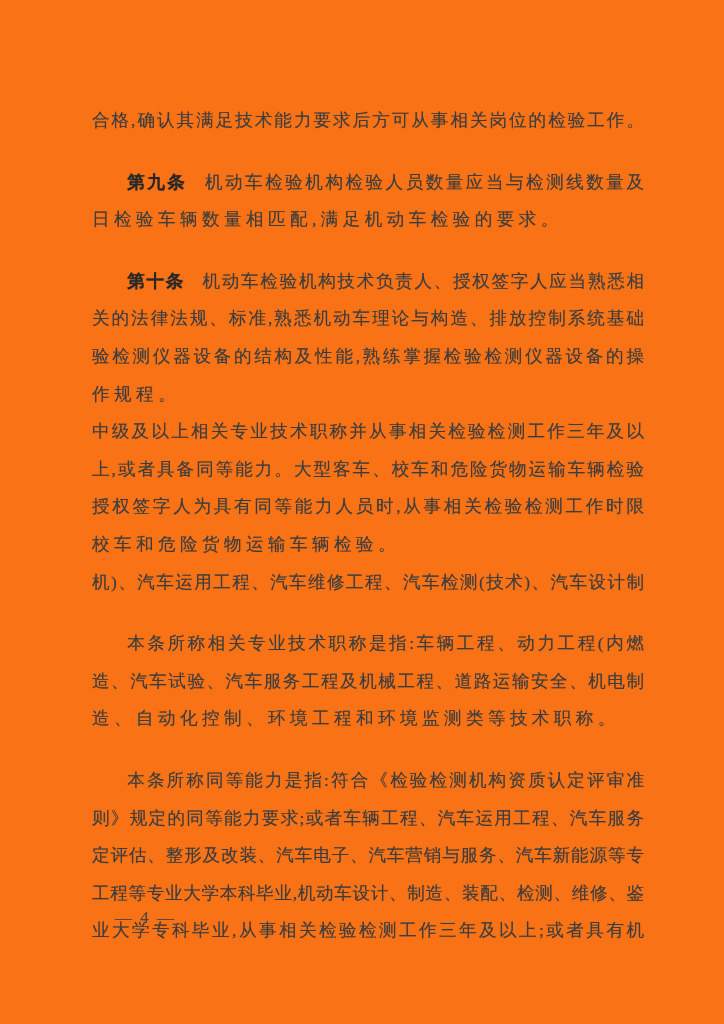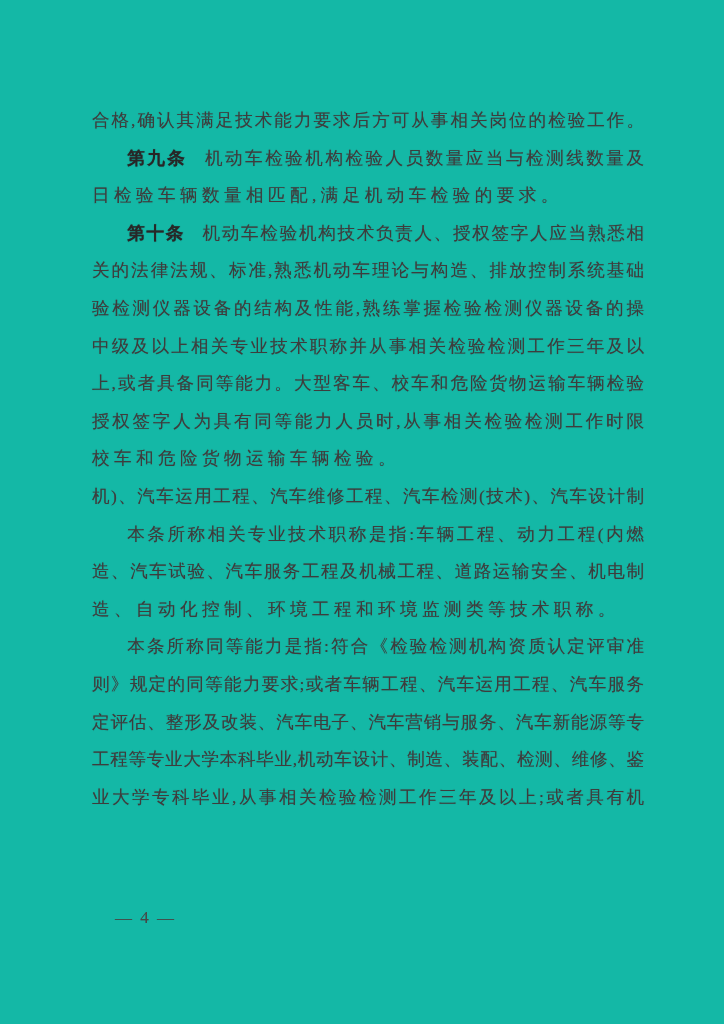--- a/index.html
+++ b/index.html
@@ -4,40 +4,40 @@
 <style>
   html, body { margin: 0; padding: 0; }
   body {
     width: 724px; height: 1024px;
     background: #ffffff;
     font-family: "Liberation Serif", "DejaVu Serif", serif;
   }
   .page {
     position: relative;
     width: 724px; height: 1024px;
-    background: #14b8a6;
+    background: #f97316;
     overflow: hidden;
     color: #3d3d3d;
   }
   .doc-body {
     position: absolute;
     left: 92px; top: 102px;
     width: 552px;
     font-size: 17.6px;
     line-height: 37.6px;
     text-shadow: 0 0 0.7px rgba(70,70,70,0.55);
   }
   .line {
     height: 37.6px;
     text-align: justify;
     text-align-last: justify;
     text-justify: inter-character;
     white-space: nowrap;
   }
-  .line.ind { text-indent: 2em; }
+  .line.ind { text-indent: 2em; margin-top: 24px; }
   .line.last {
     text-align: right;
     text-align-last: left;
     letter-spacing: 4.4px;
   }
   .hd {
     font-weight: bold;
     color: #272727;
     margin-right: 1em;
     text-shadow: 0 0 0.8px rgba(40,40,40,0.7);
@@ -56,20 +56,21 @@
 <body>
 
 <div class="page">
   <div class="doc-body">
       <div class="line"><span>合格,确认其满足技术能力要求后方可从事相关岗位的检验工作。</span></div>
       <div class="line ind"><span class="hd">第九条</span><span>机动车检验机构检验人员数量应当与检测线数量及</span></div>
       <div class="line last"><span>日检验车辆数量相匹配,满足机动车检验的要求。</span></div>
       <div class="line ind"><span class="hd">第十条</span><span>机动车检验机构技术负责人、授权签字人应当熟悉相</span></div>
       <div class="line"><span>关的法律法规、标准,熟悉机动车理论与构造、排放控制系统基础</span></div>
       <div class="line"><span>验检测仪器设备的结构及性能,熟练掌握检验检测仪器设备的操</span></div>
+      <div class="line last"><span>作规程。</span></div>
       <div class="line"><span>中级及以上相关专业技术职称并从事相关检验检测工作三年及以</span></div>
       <div class="line"><span>上,或者具备同等能力。大型客车、校车和危险货物运输车辆检验</span></div>
       <div class="line"><span>授权签字人为具有同等能力人员时,从事相关检验检测工作时限</span></div>
       <div class="line last"><span>校车和危险货物运输车辆检验。</span></div>
       <div class="line"><span>机)、汽车运用工程、汽车维修工程、汽车检测(技术)、汽车设计制</span></div>
       <div class="line ind"><span>本条所称相关专业技术职称是指:车辆工程、动力工程(内燃</span></div>
       <div class="line"><span>造、汽车试验、汽车服务工程及机械工程、道路运输安全、机电制</span></div>
       <div class="line last"><span>造、自动化控制、环境工程和环境监测类等技术职称。</span></div>
       <div class="line ind"><span>本条所称同等能力是指:符合《检验检测机构资质认定评审准</span></div>
       <div class="line"><span>则》规定的同等能力要求;或者车辆工程、汽车运用工程、汽车服务</span></div>

